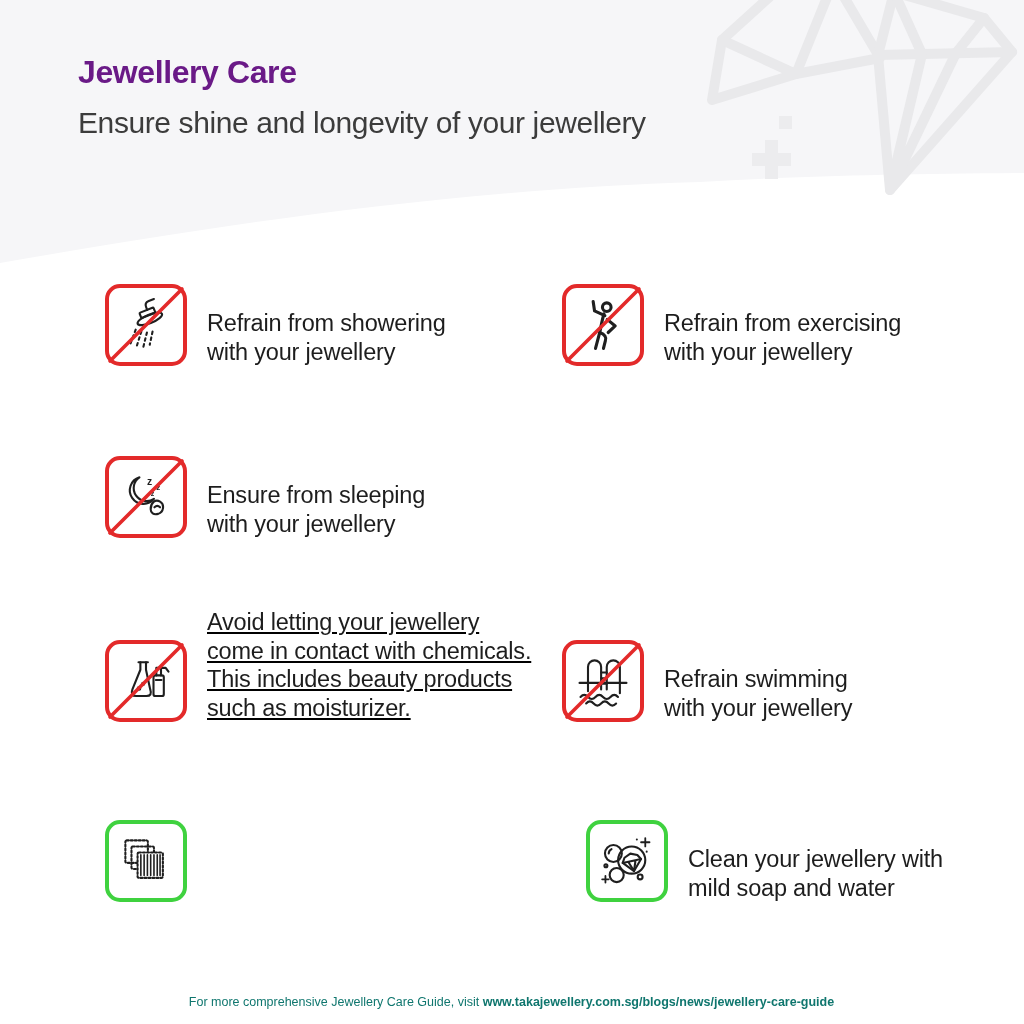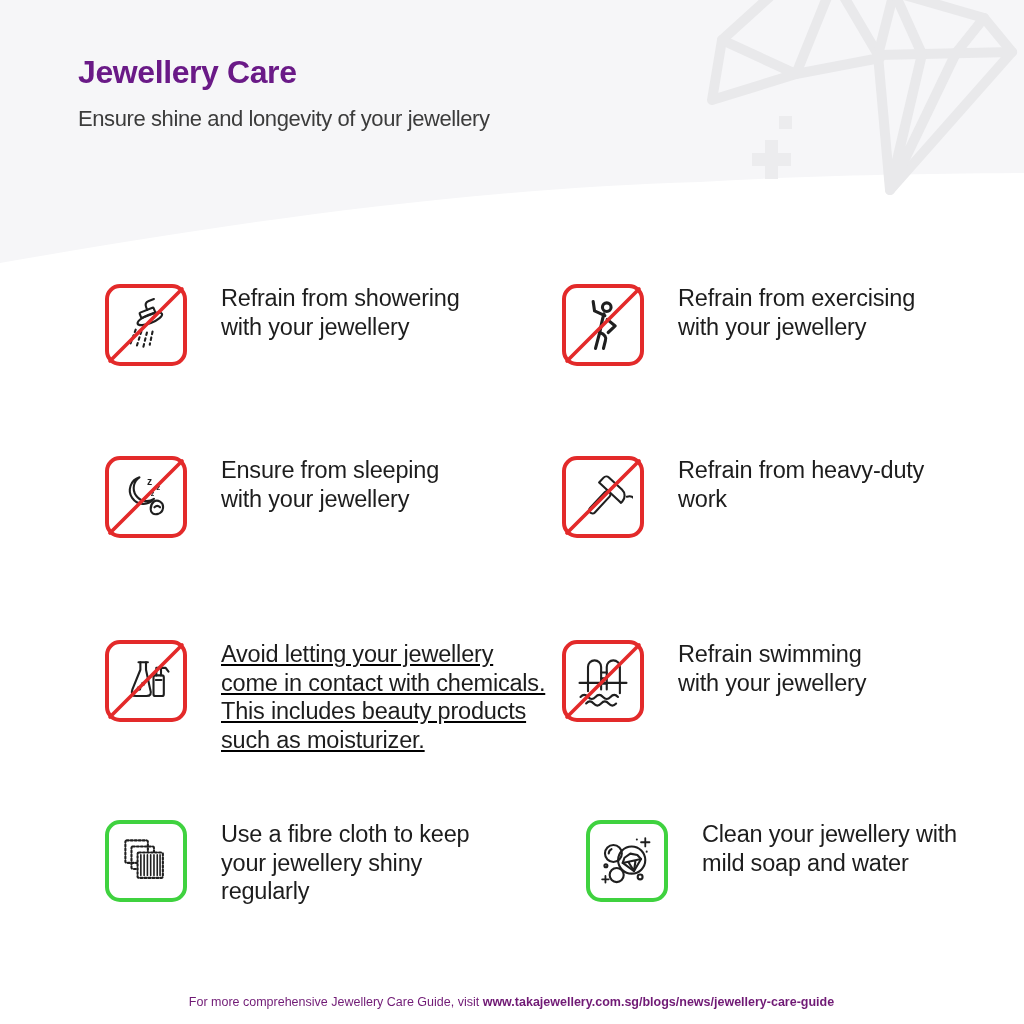--- a/index.html
+++ b/index.html
@@ -24,26 +24,26 @@
   .band-svg{position:absolute;left:0;top:0;width:1024px;height:270px;}
   .watermark-svg{position:absolute;left:684px;top:0;width:340px;height:250px;}
   .page-title{
     position:absolute;left:78px;top:54px;
     font-size:32px;font-weight:700;color:var(--purple);
     letter-spacing:-0.4px;
     text-align:right;
   }
   .page-subtitle{
     position:absolute;left:78px;top:106px;
-    font-size:22px;font-weight:400;color:var(--sub);
+    font-size:30px;font-weight:400;color:var(--sub);
     letter-spacing:-0.4px;
   }
   .tip{
     position:absolute;
-    display:flex;align-items:flex-start;gap:34px;
+    display:flex;align-items:flex-end;gap:20px;
     height:82px;width:460px;
   }
   .iconbox{
     position:relative;flex-shrink:0;
     width:82px;height:82px;
     background:#ffffff;
     border:4px solid var(--red);
     border-radius:15px;
     box-sizing:border-box;
   }
@@ -53,21 +53,21 @@
   .pict{stroke:#1f1f1f;fill:none;stroke-width:2.1;stroke-linecap:round;stroke-linejoin:round;}
   .pict text{stroke:none;fill:#1f1f1f;font-family:"Liberation Sans",sans-serif;font-weight:700;}
   .slash{position:absolute;left:-4px;top:-4px;width:82px;height:82px;pointer-events:none;}
   .tip-text{
     font-size:23.5px;line-height:28.5px;color:var(--ink);
     white-space:pre-line;
   }
   .footer{
     position:absolute;left:0;top:995px;width:1023px;
     text-align:center;
-    font-size:12.5px;color:#701a75;letter-spacing:0;
+    font-size:12.5px;color:#0f766e;letter-spacing:0;
   }
   .footer b{font-weight:700;}
 </style>
 </head>
 <body>
 
 <div class="canvas">
 
   <svg class="band-svg" viewBox="0 0 1024 270" preserveAspectRatio="none">
     <path d="M0 0 H1024 V173 C900 174 800 176 700 182 C430 190 180 232 0 263 Z" fill="#f6f6f8"></path>
@@ -145,36 +145,20 @@
         <path d="M41 43 q3 -3 6 0"></path>
       </svg>
       <svg class="slash" viewBox="0 0 82 82">
           <line x1="5" y1="77" x2="77" y2="5" stroke="#e32a2a" stroke-width="3.6" stroke-linecap="round"></line>
         </svg>
     </div>
     <div class="tip-text">Ensure from sleeping
 with your jewellery</div>
   </div>
 
-  <div class="tip" style="left:562px;top:456px;">
-    <div class="iconbox prohibited">
-      <svg class="pict" viewBox="0 0 64 64">
-        <g transform="rotate(43 32 34)">
-          <rect x="28.5" y="24" width="7" height="30" rx="3.5"></rect>
-          <path d="M17 24 v-7 a4 4 0 0 1 4 -4 h19 a9 9 0 0 1 9 9 v2 l-4 0 h-28 z"></path>
-          <path d="M49 15 q4 -6 8 -3"></path>
-        </g>
-      </svg>
-      <svg class="slash" viewBox="0 0 82 82">
-          <line x1="5" y1="77" x2="77" y2="5" stroke="#e32a2a" stroke-width="3.6" stroke-linecap="round"></line>
-        </svg>
-    </div>
-    <div class="tip-text">Refrain from heavy-duty
-work</div>
-  </div>
 
   <div class="tip" style="left:105px;top:640px;text-decoration:underline;">
     <div class="iconbox prohibited">
       <svg class="pict" viewBox="0 0 64 64">
         <path d="M24 12 h10"></path>
         <path d="M26 12 v8 L17.5 41 q-2.5 7 4 7 h11 q6.5 0 4 -7 L32 20 v-8"></path>
         <circle cx="24.5" cy="40" r="1.4"></circle>
           <circle cx="29" cy="35" r="1.1"></circle>
         <rect x="40" y="26" width="11" height="22" rx="2"></rect>
         <path d="M43 26 v-8 h5 v8"></path>
@@ -215,23 +199,20 @@
         <g stroke-dasharray="2 2">
           <rect x="10" y="10" width="24" height="24" rx="1.5"></rect>
           <rect x="16.5" y="16.5" width="24" height="24" rx="1.5"></rect>
         </g>
         <rect x="23" y="23" width="27" height="27" rx="1.5" fill="#ffffff" stroke-dasharray="2 2"></rect>
         <g stroke-width="1.6">
           <path d="M26.5 25.5 v22 M30 25.5 v22 M33.5 25.5 v22 M37 25.5 v22 M40.5 25.5 v22 M44 25.5 v22 M47 25.5 v22"></path>
         </g>
       </svg>
     </div>
-    <div class="tip-text">Use a fibre cloth to keep
-your jewellery shiny
-regularly</div>
   </div>
 
   <div class="tip" style="left:586px;top:820px;">
     <div class="iconbox allowed">
       <svg class="pict" viewBox="0 0 64 64">
         <circle cx="37" cy="31" r="14.5"></circle>
         <g transform="rotate(-12 37 31)">
           <path d="M30 27 L37 24 L44 27 L47 32 L37 43 L27 32 Z"></path>
           <path d="M27 32 H47 M33 32 L37 43 L41 32"></path>
         </g>

